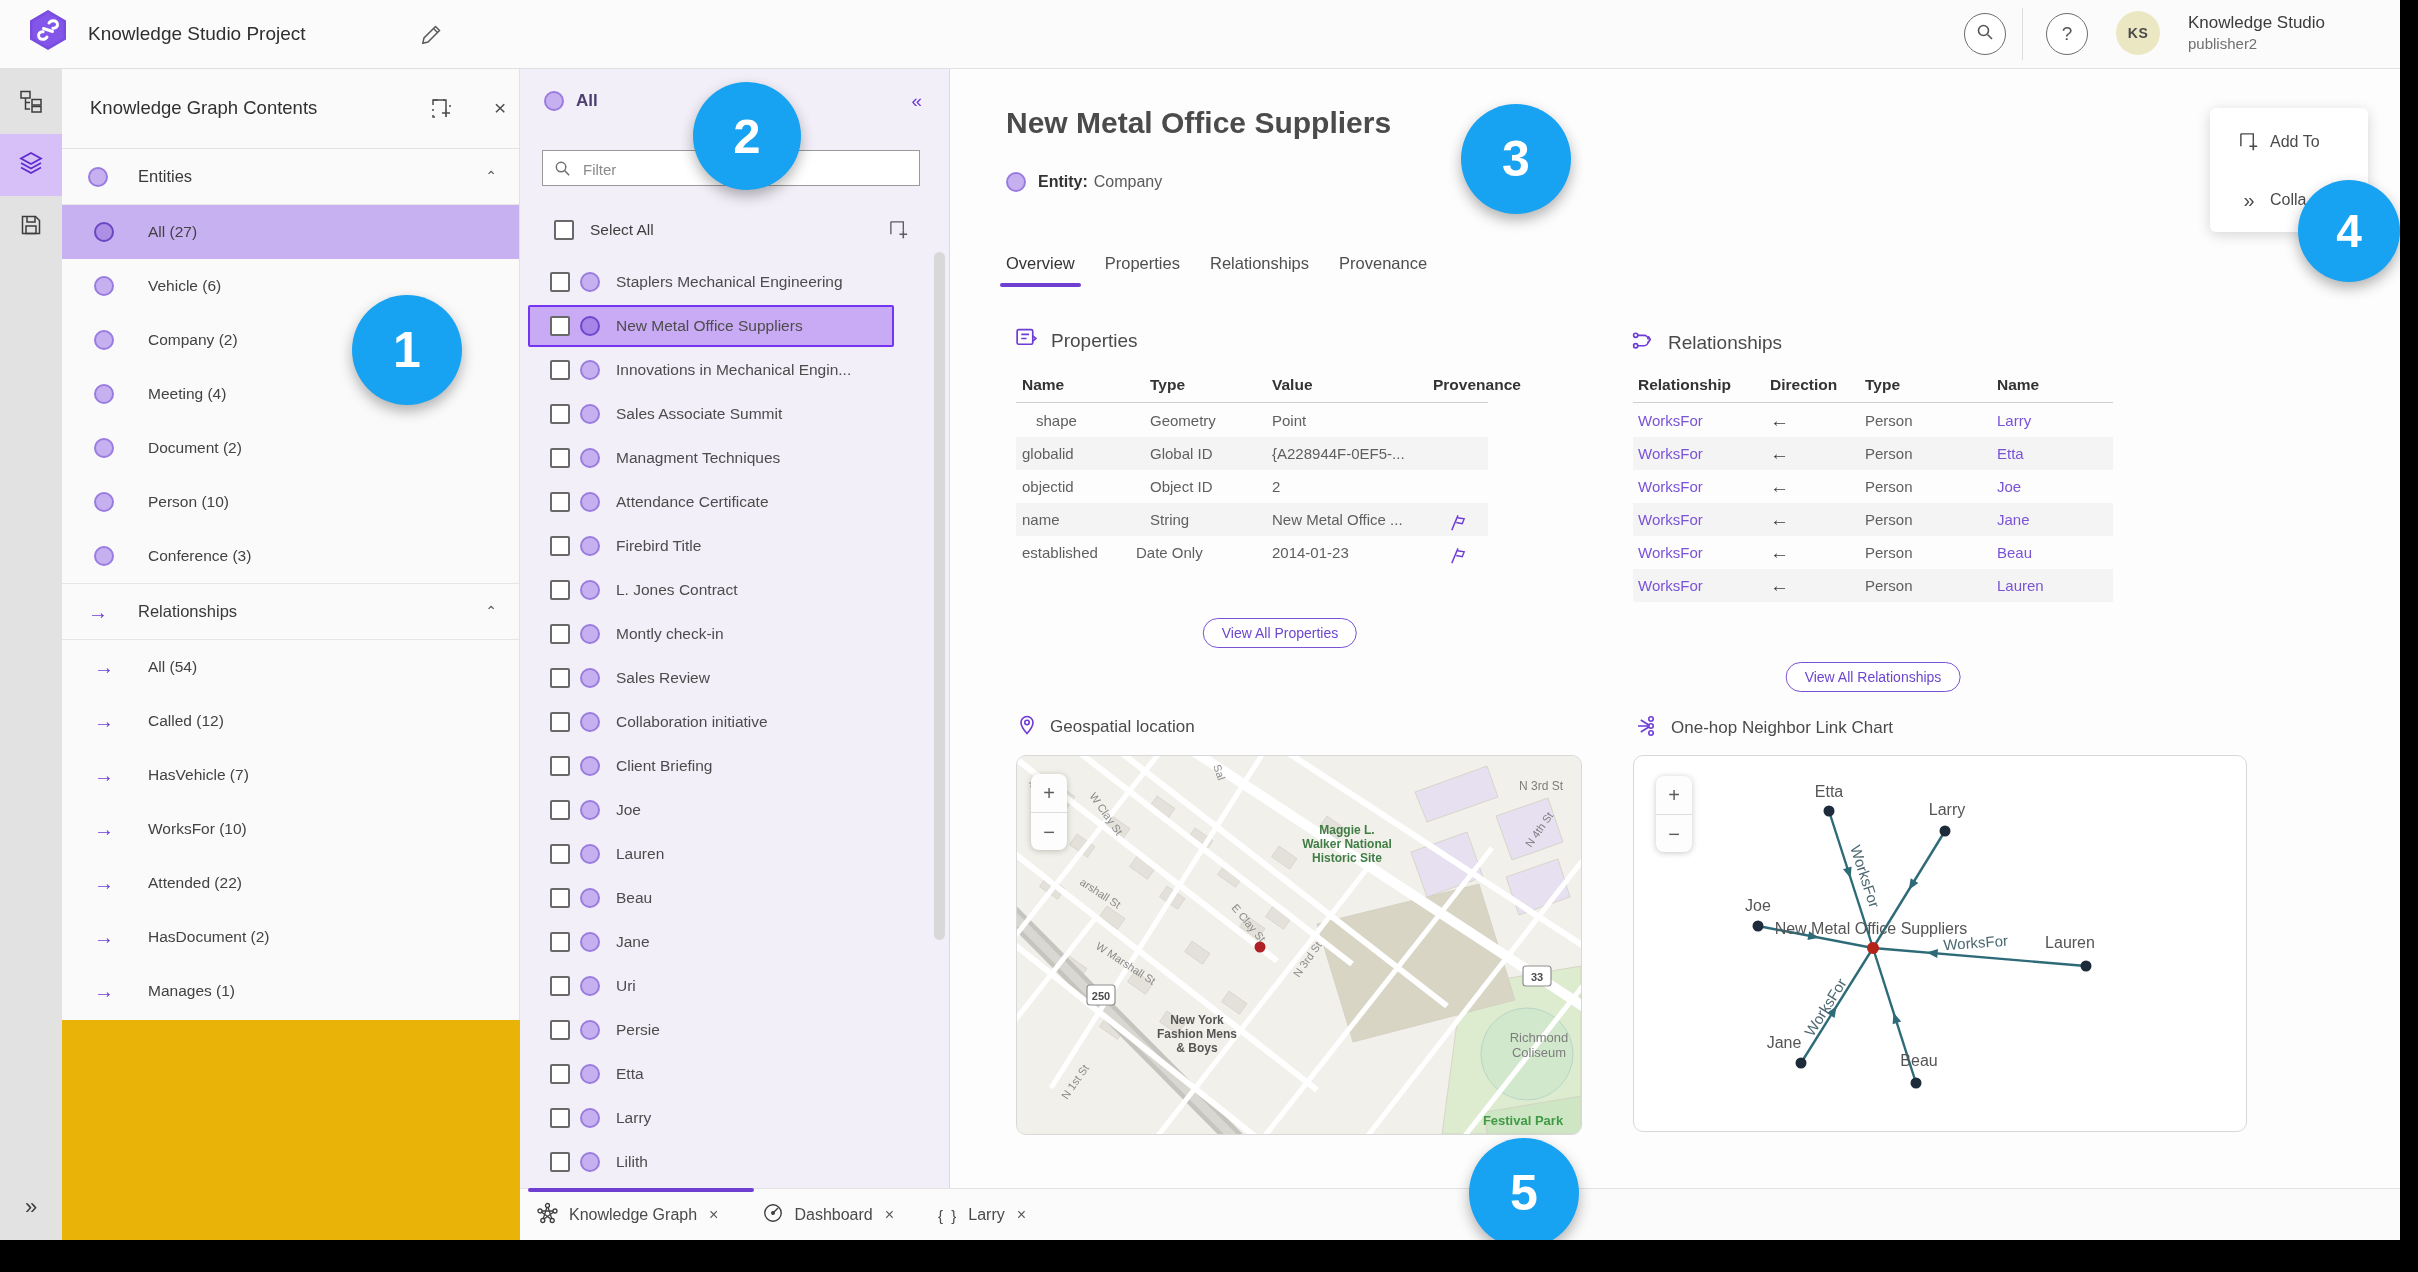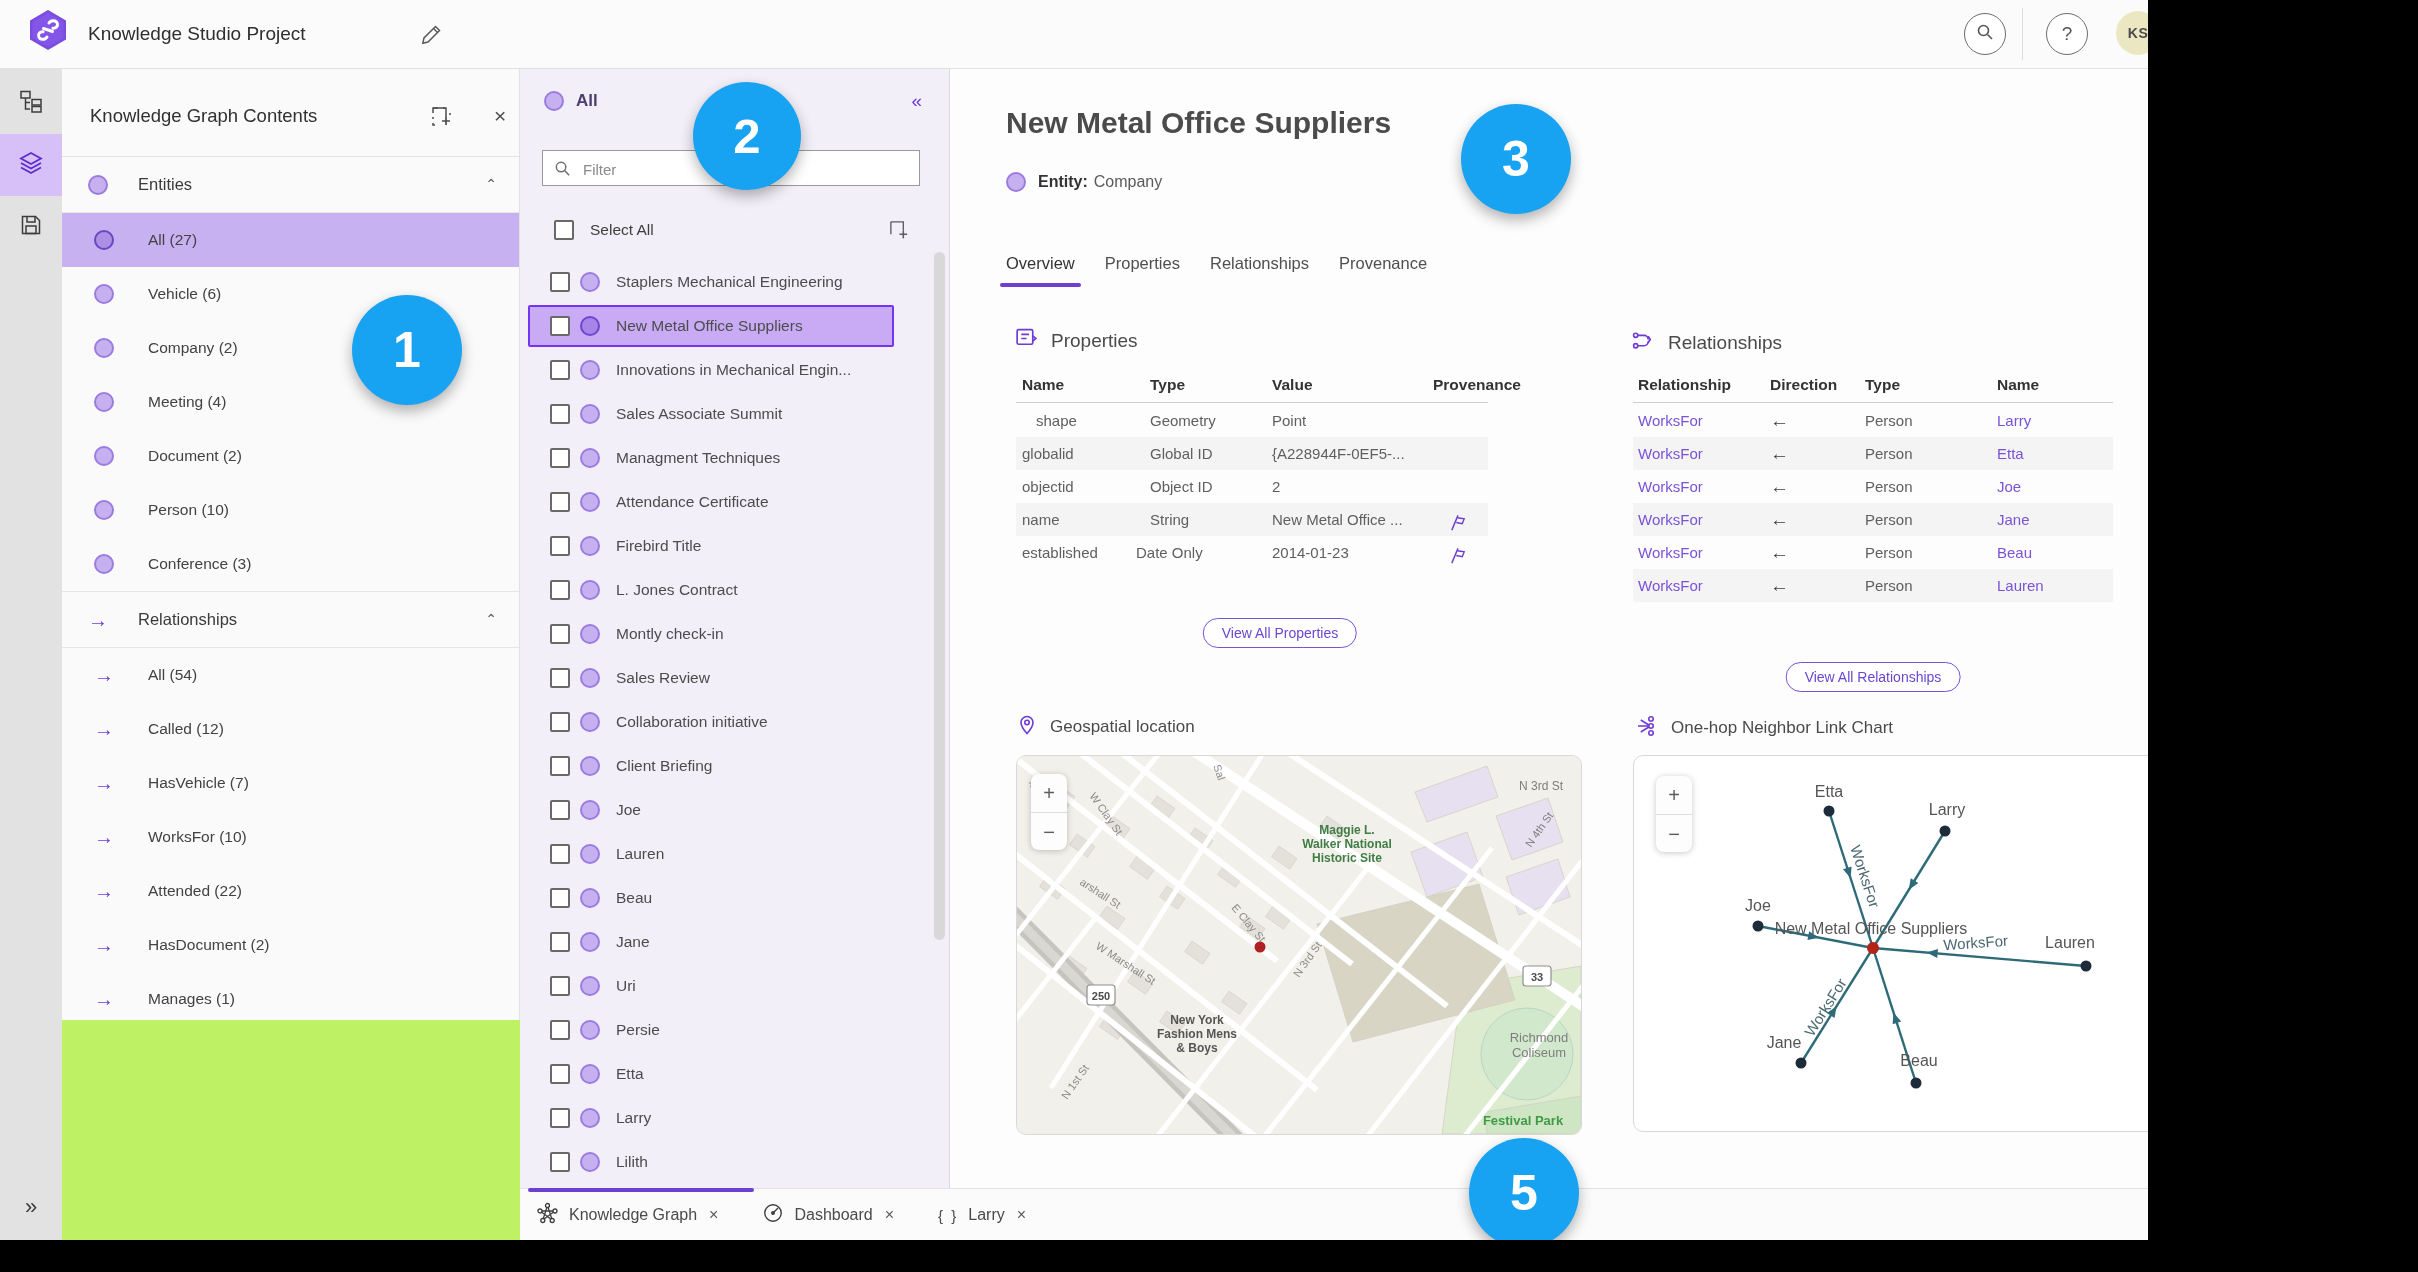--- a/index.html
+++ b/index.html
@@ -1,35 +1,35 @@
 <!DOCTYPE html>
 <html><head>
 <meta charset="utf-8">
 <style>
   html,body{margin:0;padding:0;background:#000;}
   body{width:2418px;height:1272px;position:relative;font-family:"Liberation Sans",sans-serif;-webkit-font-smoothing:antialiased;}
-  #app{position:absolute;left:0;top:0;width:2148px;height:1240px;background:#bef264;overflow:hidden;}
+  #app{position:absolute;left:0;top:0;width:2400px;height:1240px;background:#eab308;overflow:hidden;}
   .abs{position:absolute;}
   
   #header{position:absolute;left:0;top:0;width:2400px;height:68px;background:#fbfbfb;border-bottom:1px solid #e0e0e0;z-index:5;}
   #app-title{position:absolute;left:88px;top:0;height:68px;line-height:68px;font-size:19px;color:#2f2f2f;}
   .hdr-circle{position:absolute;top:13px;width:42px;height:42px;border-radius:50%;border:1.5px solid #6d6d6d;background:#fff;display:flex;align-items:center;justify-content:center;color:#555;box-sizing:border-box;}
   #avatar{position:absolute;left:2116px;top:11px;width:44px;height:44px;border-radius:50%;background:#ece7c3;display:flex;align-items:center;justify-content:center;font-size:14px;font-weight:bold;color:#4a4a4a;letter-spacing:.5px;}
   #user-block{position:absolute;left:2188px;top:12px;line-height:21px;}
   #user-line1{font-size:17px;color:#3c3c3c;}
   #user-line2{font-size:15px;color:#707070;}
   #hdr-divider{position:absolute;left:2022px;top:8px;width:1px;height:52px;background:#dcdcdc;}
   
   #rail{position:absolute;left:0;top:68px;width:62px;height:1172px;background:#e2e2e2;z-index:4;}
   .rail-btn{position:absolute;left:0;width:62px;height:62px;display:flex;align-items:center;justify-content:center;}
   .rail-btn.sel{background:#d7c0f8;}
   #rail-expand{position:absolute;left:0;bottom:20px;width:62px;text-align:center;font-size:22px;color:#3d3d3d;}
   
   #contents-panel{position:absolute;left:62px;top:68px;width:458px;height:952px;background:#fafafa;border-right:1px solid #e2e2e2;box-sizing:border-box;z-index:3;}
-  #contents-header{height:80px;border-bottom:1px solid #e3e3e3;position:relative;margin-top:8px;}
+  #contents-header{height:80px;border-bottom:1px solid #e3e3e3;position:relative;}
   #contents-title{position:absolute;left:28px;top:0;height:80px;line-height:80px;font-size:18.5px;color:#303030;}
   .sec-header{height:55px;position:relative;border-bottom:1px solid #e6e6e6;}
   .sec-header .slabel{position:absolute;left:76px;top:0;height:55px;line-height:55px;font-size:16.5px;color:#3a3a3a;}
   .sec-header .chev{position:absolute;right:22px;top:0;height:55px;line-height:55px;font-size:14px;color:#5c5c5c;}
   .citem{height:54px;position:relative;}
   .citem.sel{background:#c8b1f1;}
   .citem .clabel{position:absolute;left:86px;top:0;height:54px;line-height:54px;font-size:15.5px;color:#424242;text-align:center;}
   .ecirc{width:20px;height:20px;border-radius:50%;background:#c7b0f0;border:2px solid #9a7ce0;box-sizing:border-box;}
   .ecirc.dark{background:#ad8fe6;border-color:#6b46c4;}
   .iconslot{position:absolute;left:32px;top:50%;transform:translateY(-50%);}

